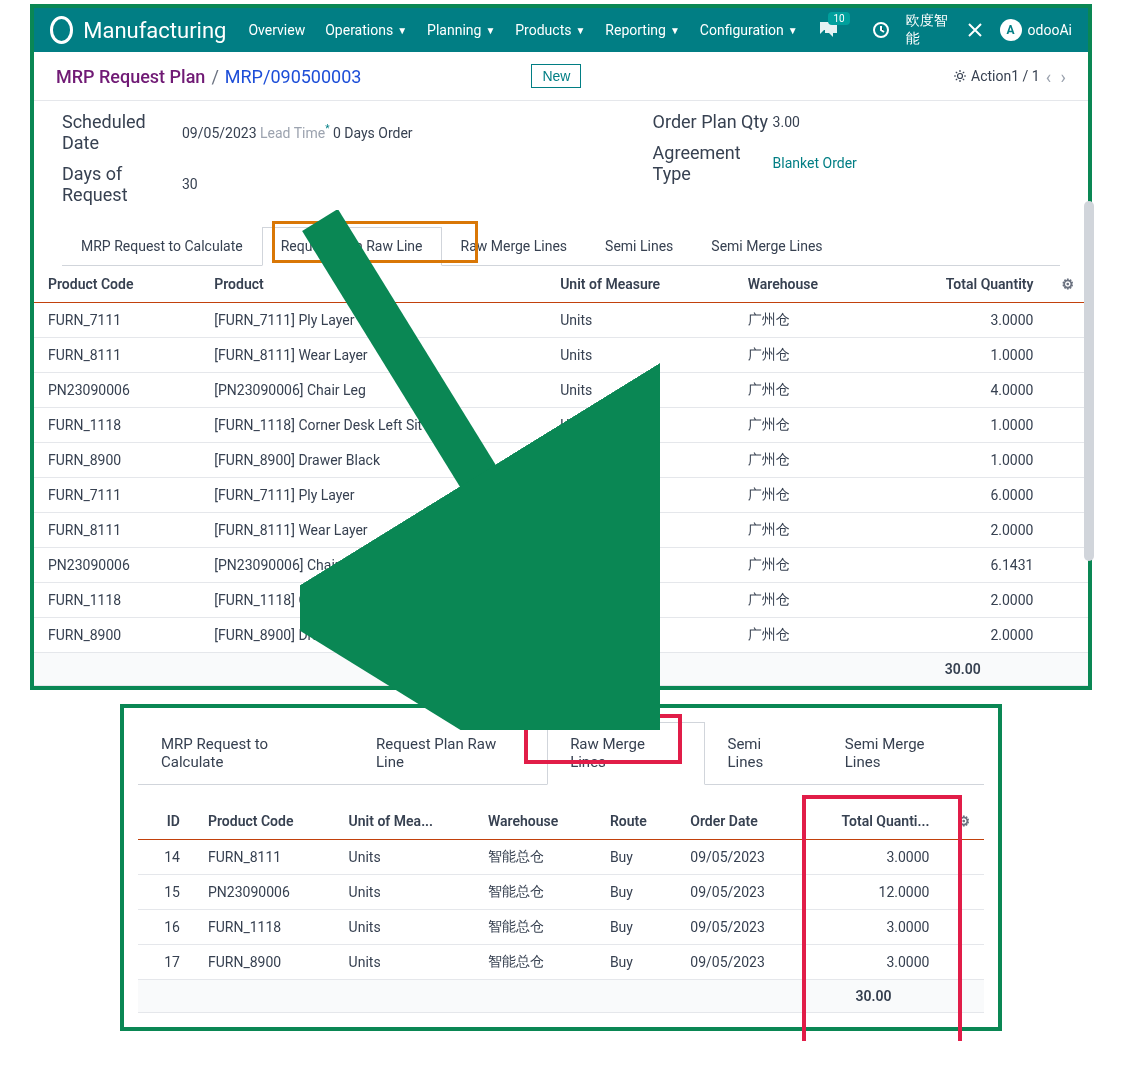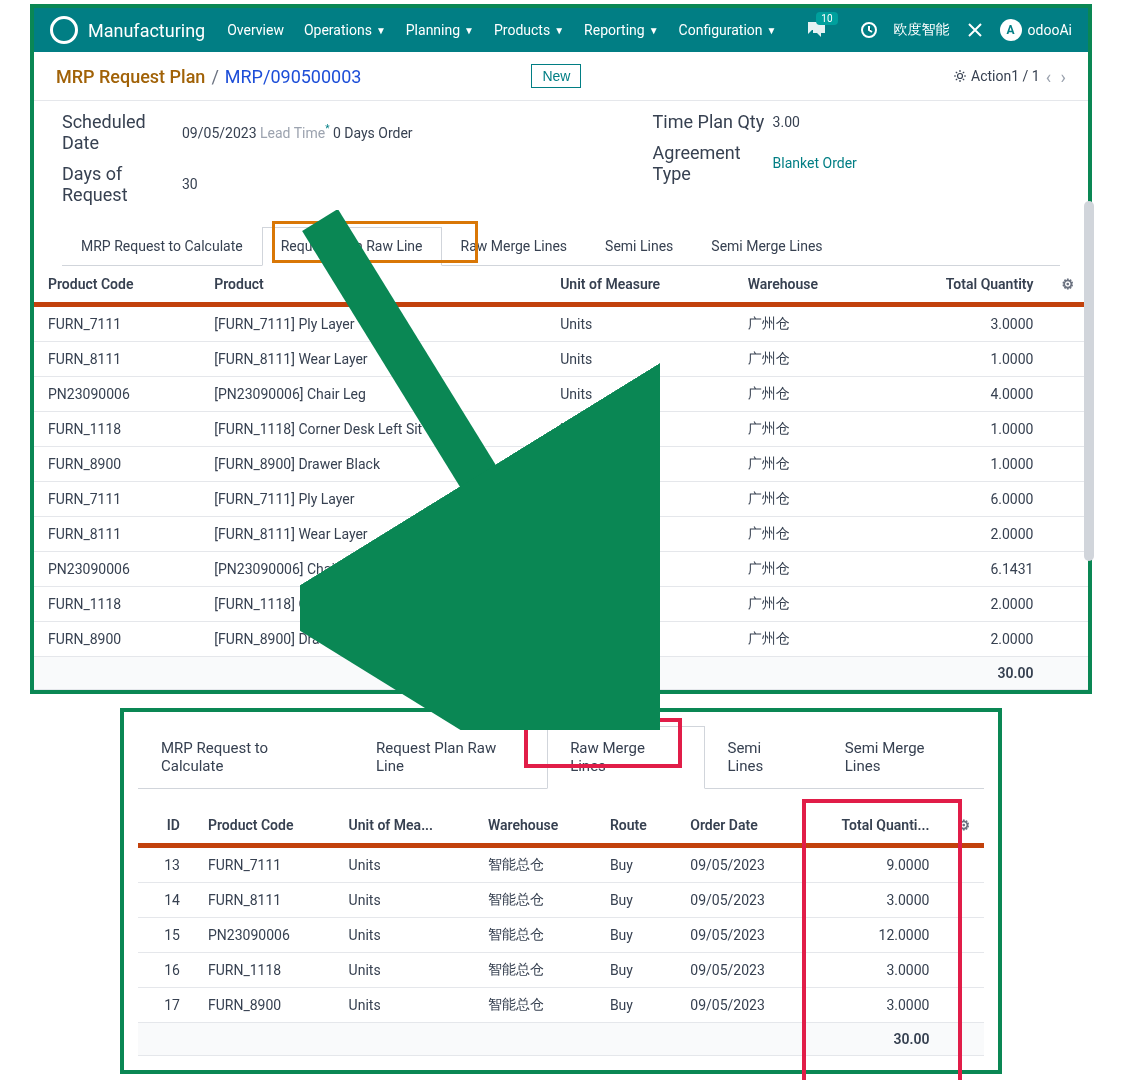--- a/index.html
+++ b/index.html
@@ -2,32 +2,32 @@
 <html><head>
 <meta charset="utf-8">
 <style>
 * { box-sizing: border-box; margin: 0; padding: 0; }
 body { font-family: -apple-system, BlinkMacSystemFont, "Segoe UI", Roboto, sans-serif; font-size: 14px; background: #fff; color: #374151; width: 1122px; }
 .panel-wrap { border: 4px solid #0a8754; margin: 4px 30px 14px 30px; }
 
 
 .navbar { background: #017e84; display: flex; align-items: center; padding: 0 16px; height: 44px; color: #fff; }
 .navbar .logo-circle { width: 28px; height: 28px; border: 3px solid #fff; border-radius: 50%; margin-right: 10px; }
-.navbar .brand { font-size: 18px; font-weight: 400; margin-right: 22px; }
+.navbar .brand { font-size: 22px; font-weight: 400; margin-right: 22px; }
 .navbar .nav-item { color: #fff; font-size: 14px; margin-right: 20px; cursor: pointer; display: flex; align-items: center; }
 .navbar .caret { margin-left: 4px; font-size: 10px; }
 .navbar .spacer { flex: 1; }
 .navbar .chat { position: relative; margin-right: 18px; cursor: pointer; }
 .navbar .chat .badge { position: absolute; top: -8px; right: -12px; background: #00a09d; color: #fff; font-size: 10px; padding: 1px 5px; border-radius: 4px; }
 .navbar .right-item { margin-left: 16px; cursor: pointer; display: flex; align-items: center; }
 .navbar .avatar-circle { width: 22px; height: 22px; background: #fff; color: #017e84; border-radius: 50%; display: flex; align-items: center; justify-content: center; font-weight: bold; font-size: 12px; margin-right: 6px; }
 
 
 .crumb-bar { display: flex; align-items: center; padding: 12px 22px; border-bottom: 1px solid #e5e7eb; background:#fff;}
-.crumb-bar .crumb-link { color: #a16207; font-size: 18px; font-weight: 500; }
+.crumb-bar .crumb-link { color: #701a75; font-size: 18px; font-weight: 500; }
 .crumb-bar .crumb-sep { margin: 0 6px; color: #6b7280; font-size: 18px; }
 .crumb-bar .crumb-current { font-size: 18px; color: #1d4ed8; }
 .crumb-bar .new-btn { border: 1px solid #017e84; color: #017e84; background: #fff; padding: 3px 10px; font-size: 14px; cursor: pointer; margin-left: 170px;}
 .crumb-bar .action-area { margin-left: auto; display: flex; align-items: center; gap: 0; }
 .crumb-bar .action-btn { display: flex; align-items: center; gap: 4px; cursor: pointer; color: #374151; }
 .crumb-bar .pager { color: #374151; font-size: 14px; }
 .crumb-bar .pager-arrows span { color: #9ca3af; cursor: pointer; font-size:18px; margin-left: 6px;}
 
 
 .form-area { padding: 10px 28px 0 28px; background:#fff; position:relative;}
@@ -42,24 +42,24 @@
 
 
 .tabs { display: flex; margin-top: 22px; border-bottom: 1px solid #d1d5db; position:relative;}
 .tab { padding: 10px 18px; font-size: 14px; color: #374151; border: 1px solid transparent; cursor: pointer; background:#fff;}
 .tab.active { border: 1px solid #d1d5db; border-bottom-color: #fff; margin-bottom: -1px; }
 .tab-highlight-orange { position:absolute; left: 210px; top:-6px; width: 206px; height: 42px; border: 3px solid #d97706; pointer-events:none;}
 
 
 .table-wrap { overflow: auto; }
 table.grid { border-collapse: collapse; width: 100%; font-size: 14px; }
-table.grid th { text-align: left; padding: 10px 14px; font-weight: 600; border-bottom: 5px solid #c2410c; background:#fff;}
+table.grid th { text-align: left; padding: 10px 14px; font-weight: 600; border-bottom: 1px solid #c2410c; background:#fff;}
 table.grid th.right, table.grid td.right { text-align: right; }
 table.grid td { padding: 8px 14px; border-bottom: 1px solid #e5e7eb; }
-table.grid .total-row td { font-weight: 600; background: #f9fafb; }
+table.grid .total-row td { font-weight: 600; background: #f9fafb; text-align: center; }
 .filter-icon { font-size: 14px; cursor:pointer; color:#6b7280;}
 .content-box { position: relative; }
 .scroll-hint { position:absolute; right:-6px; top:100px; width:10px; height:360px; background:#d1d5db; border-radius:5px;}
 
 
 .panel2 { border: 4px solid #0a8754; margin: 0 120px 10px 120px; padding: 14px 14px 14px 14px; background:#fff; position:relative;}
 .tabs2 { display:flex; border-bottom:1px solid #d1d5db; position:relative; margin-bottom:18px;}
 .tab2 { padding: 12px 22px; font-size: 15px; color: #374151; border:1px solid transparent; cursor:pointer; background:#fff;}
 .tab2.active { border:1px solid #d1d5db; border-bottom-color:#fff; margin-bottom:-1px;}
 .tab-highlight-red { position:absolute; left: 386px; top:-8px; width: 158px; height: 50px; border: 4px solid #e11d48; pointer-events:none; z-index:5;}
@@ -158,21 +158,21 @@
             <span>0 Days Order</span>
           </span>
         </div>
         <div class="form-row">
           <span class="form-label">Days of Request</span>
           <span class="form-val">30</span>
         </div>
       </div>
       <div class="form-col" style="margin-left:160px;">
         <div class="form-row">
-          <span class="form-label">Time Plan Qty</span>
+          <span class="form-label">Order Plan Qty</span>
           <span class="form-val">3.00</span>
         </div>
         <div class="form-row">
           <span class="form-label">Agreement Type</span>
           <span class="form-val agreement-link">Blanket Order</span>
         </div>
       </div>
     </div>
 
     <div class="tabs">
@@ -320,30 +320,20 @@
           <th>Unit of Mea...</th>
           <th>Warehouse</th>
           <th>Route</th>
           <th>Order Date</th>
           <th class="right" style="width:140px;">Total Quanti...</th>
           <th style="width:26px;text-align:center;"><span class="filter-icon">⚙</span></th>
         </tr>
       </thead>
       <tbody id="t2body">
           <tr>
-            <td class="right">13</td>
-    <td>FURN_7111</td>
-    <td>Units</td>
-    <td>智能总仓</td>
-    <td>Buy</td>
-    <td>09/05/2023</td>
-    <td class="right">9.0000</td>
-    <td></td>
-          </tr>
-          <tr>
             <td class="right">14</td>
     <td>FURN_8111</td>
     <td>Units</td>
     <td>智能总仓</td>
     <td>Buy</td>
     <td>09/05/2023</td>
     <td class="right">3.0000</td>
     <td></td>
           </tr>
           <tr>

